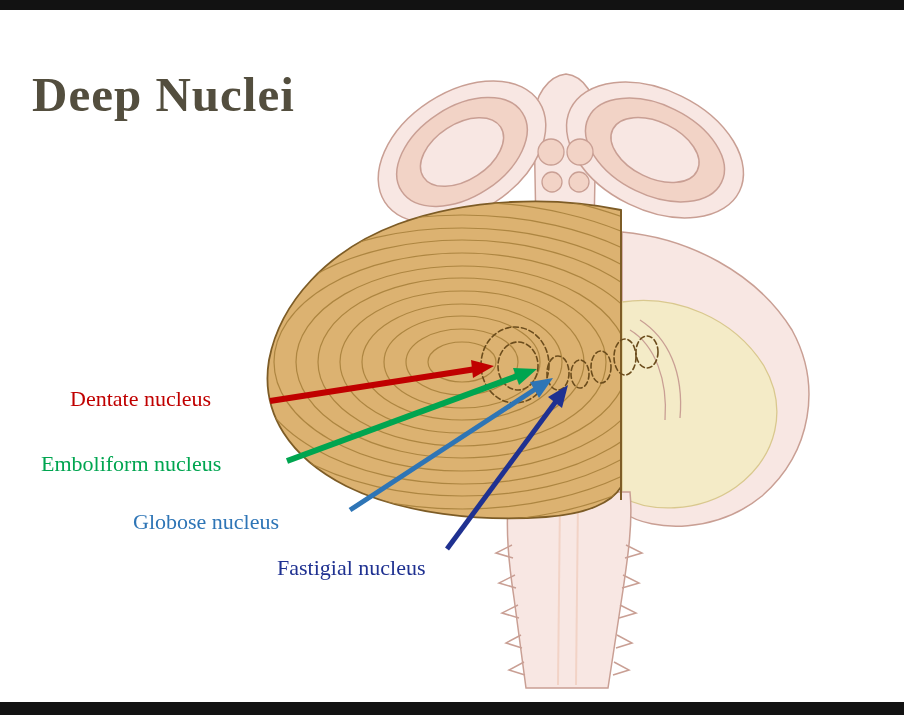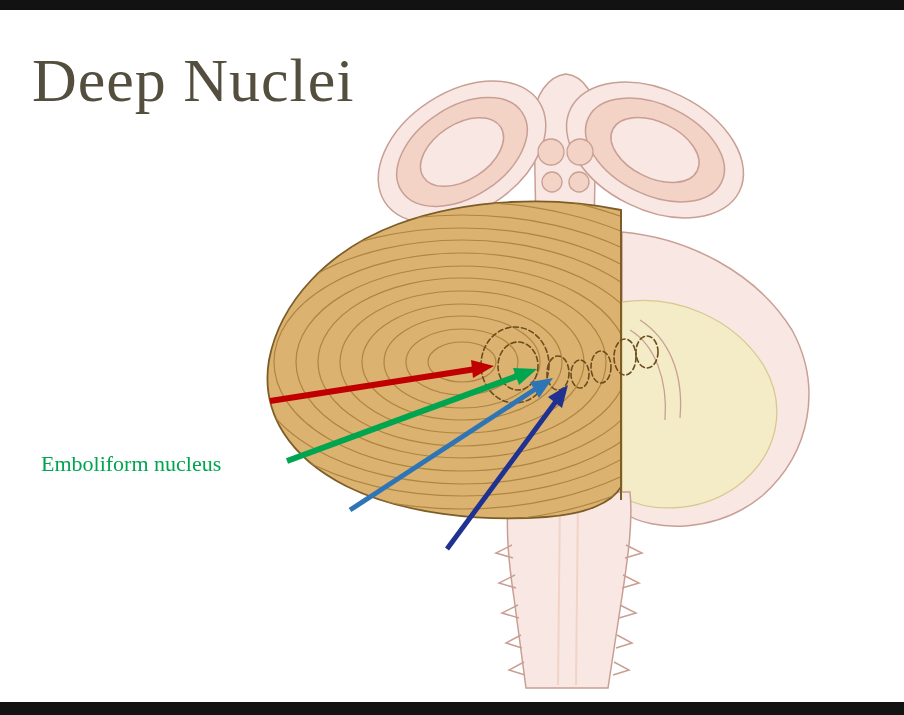--- a/index.html
+++ b/index.html
@@ -15,25 +15,26 @@
     position: absolute;
     left: 0;
     width: 100%;
     background: #121212;
   }
   .letterbox.top { top: 0; height: 10px; }
   .letterbox.bottom { bottom: 0; height: 13px; }
   .slide-title {
     position: absolute;
     left: 32px;
-    top: 45px;
-    font-size: 62px;
+    top: 66px;
+    font-size: 49px;
     letter-spacing: 1px;
     color: #534e3e;
     white-space: nowrap;
+    font-weight: bold;
   }
   .nucleus-label {
     position: absolute;
     font-size: 22px;
     white-space: nowrap;
   }
   .label-dentate    { left: 70px;  top: 386px; }
   .label-emboliform { left: 41px;  top: 451px; text-align: center; }
   .label-globose    { left: 133px; top: 509px; }
   .label-fastigial  { left: 277px; top: 555px; }
@@ -153,20 +154,23 @@
       </g>
       <g>
         <line x1="447" y1="549" x2="557" y2="400" stroke-width="5" stroke="#1f3191"></line>
         <polygon points="568,385 562,408 548,397" fill="#1f3191"></polygon>
       </g>
     </g>
   </svg>
 
   <div class="slide-title" style="color: rgb(83, 78, 62);">Deep Nuclei</div>
 
+  <div class="nucleus-label label-dentate" style="color: rgb(192, 0, 0);">Dentate nucleus</div>
 
   <div class="nucleus-label label-emboliform" style="color: rgb(0, 165, 80);">Emboliform nucleus</div>
 
+  <div class="nucleus-label label-globose" style="color: rgb(46, 117, 182);">Globose nucleus</div>
 
+  <div class="nucleus-label label-fastigial" style="color: rgb(31, 49, 145);">Fastigial nucleus</div>
 
   <div class="letterbox bottom" style="background-color: rgb(18, 18, 18);"></div>
 
 </div>
 
 </body></html>

